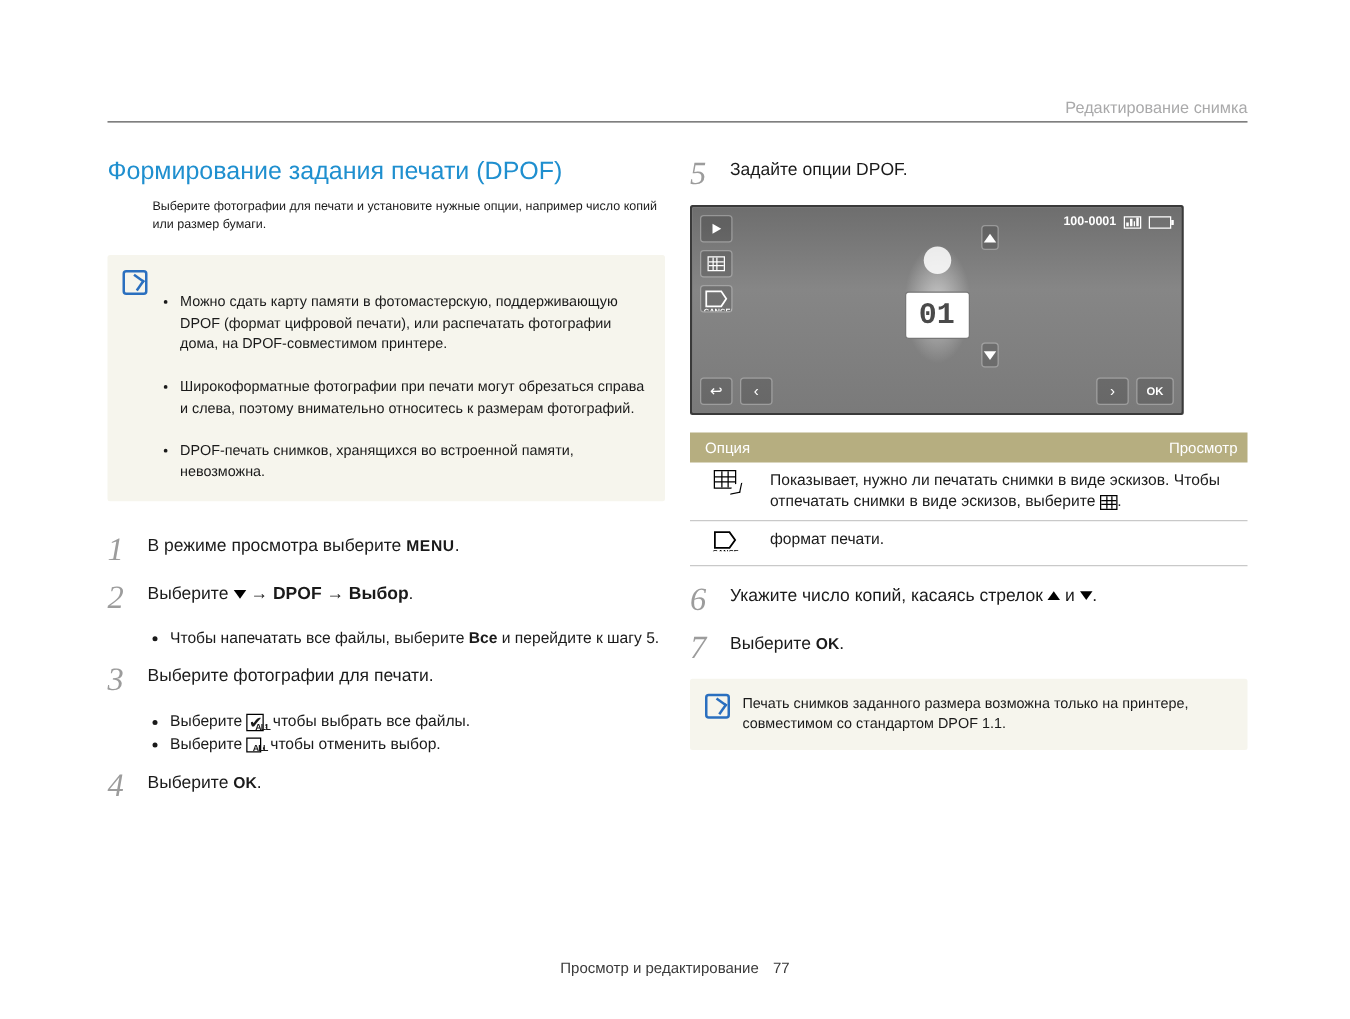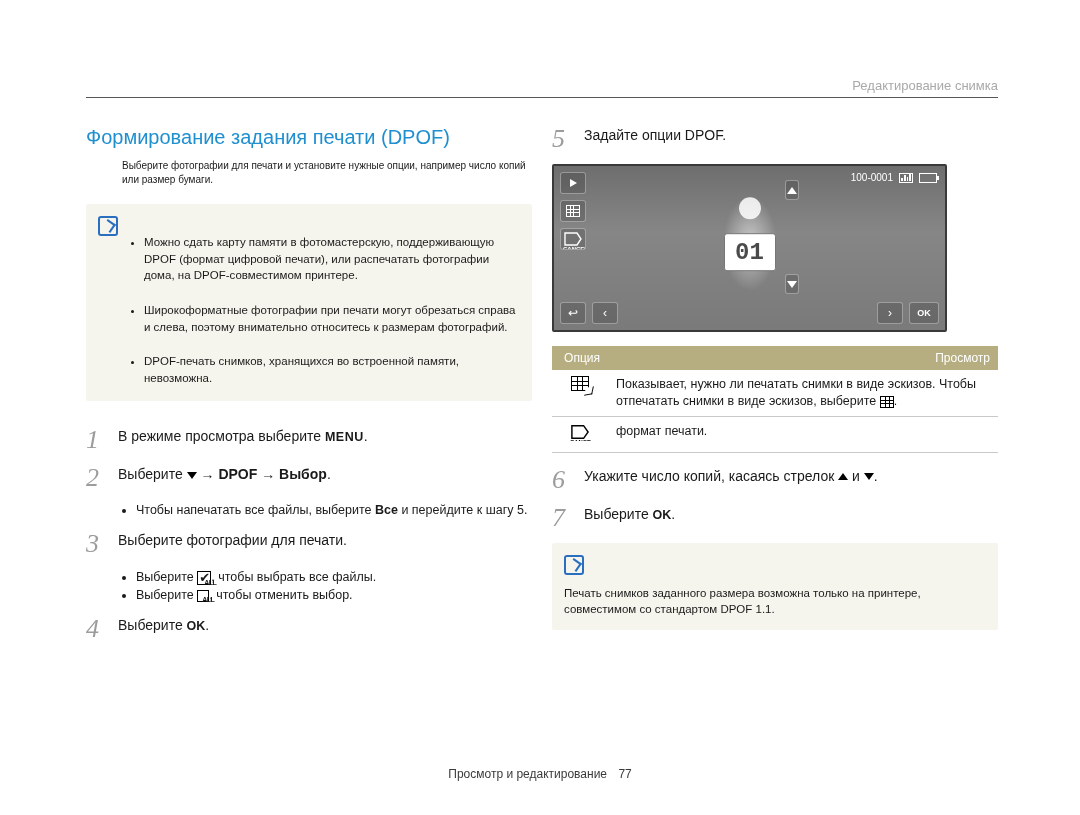--- a/index.html
+++ b/index.html
@@ -29,21 +29,21 @@
   .sub-bullets { list-style: disc; padding-left: 18px; font-size: 12.5px; margin-top: 17px; line-height: 1.45; }
 
   .bold { font-weight: 700; }
   .menu-word { font-family: Tahoma, sans-serif; font-weight: 700; font-size: 12.5px; letter-spacing: 0.5px; }
   .chev-down { display:inline-block; width:0; height:0; border-left:5px solid transparent; border-right:5px solid transparent; border-top:7px solid #000; vertical-align: middle; }
   .chev-up { display:inline-block; width:0; height:0; border-left:5px solid transparent; border-right:5px solid transparent; border-bottom:7px solid #000; vertical-align: middle; }
   .ok-word { font-family: Tahoma, sans-serif; font-weight: 900; font-size: 12.5px; }
 
   
   .screen { width: 395px; height: 168px; background: linear-gradient(180deg,#6e6e6e 0%, #868686 40%, #7a7a7a 100%); border: 2px solid #3a3a3a; border-radius: 2px; position: relative; margin: 8px 0 14px 0; }
-  .scr-topbar { position:absolute; top:6px; right:8px; font-size:10px; color:#fff; font-weight:400; display:flex; align-items:center; gap:6px; }
+  .scr-topbar { position:absolute; top:6px; right:8px; font-size:10px; color:#fff; font-weight:700; display:flex; align-items:center; gap:6px; }
   .batt { width:18px; height:10px; border:1px solid #fff; position:relative; }
   .batt::after{ content:""; position:absolute; right:-3px; top:2px; width:2px; height:4px; background:#fff; }
   .hist { width:14px; height:10px; border:1px solid #fff; display:flex; align-items:flex-end; gap:1px; padding:1px; }
   .hist span { width:2px; background:#fff; }
   .scr-left { position:absolute; top:6px; left:6px; display:flex; flex-direction:column; gap:6px; }
   .ibox { width:26px; height:22px; background:rgba(0,0,0,0.15); border:1px solid rgba(255,255,255,0.35); border-radius:3px; display:flex; align-items:center; justify-content:center; color:#fff; font-size:12px; }
   .play { width:0; height:0; border-left:7px solid #fff; border-top:4.5px solid transparent; border-bottom:4.5px solid transparent; }
   .grid3 { width:14px; height:12px; border:1px solid #fff; position:relative; }
   .grid3::before,.grid3::after{ content:""; position:absolute; background:#fff; }
   .grid3::before{ top:3px; left:0; right:0; height:1px; box-shadow: 0 3px 0 #fff; }
@@ -78,21 +78,21 @@
   .mini-inline.grid::before,.mini-inline.grid::after{ content:""; position:absolute; background:#000; }
   .mini-inline.grid::before{ top:3px; left:0; right:0; height:1px; box-shadow:0 3px 0 #000; }
   .mini-inline.grid::after{ left:4px; top:0; bottom:0; width:1px; box-shadow:4px 0 0 #000; }
 
   .check-all { display:inline-block; width:14px; height:14px; border:1.5px solid #000; vertical-align:middle; position:relative; }
   .check-all::after{ content:"✔"; position:absolute; left:1px; top:-3px; font-size:13px; }
   .check-all .sub{ position:absolute; right:-6px; bottom:-4px; font-size:7px; font-weight:700; letter-spacing:-0.5px; }
   .uncheck { display:inline-block; width:12px; height:12px; border:1.5px solid #000; vertical-align:middle; position:relative; }
   .uncheck .sub{ position:absolute; right:-6px; bottom:-4px; font-size:7px; font-weight:700; letter-spacing:-0.5px; }
 
-  .right-note { margin-top: 8px; flex-direction: column; }
+  .right-note { margin-top: 8px; }
 
   .footer { position:absolute; bottom:34px; left:50%; transform:translateX(-50%); font-size:12px; color:#3a3a3a; }
   .footer .pnum { margin-left:8px; }
 </style>
 </head>
 <body>
 
 <div class="page">
   <div class="breadcrumb">Редактирование снимка</div>
   <div class="hr"></div>

